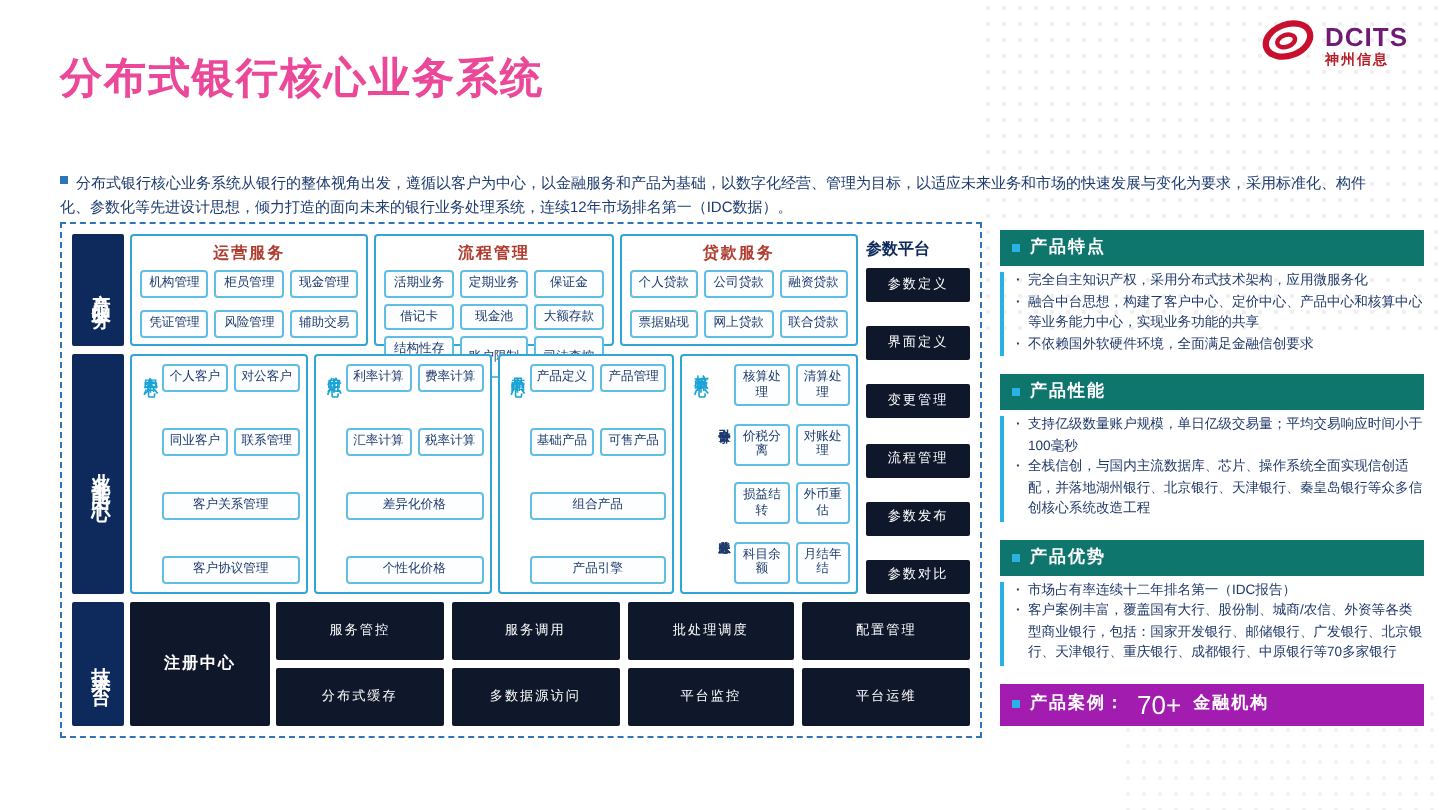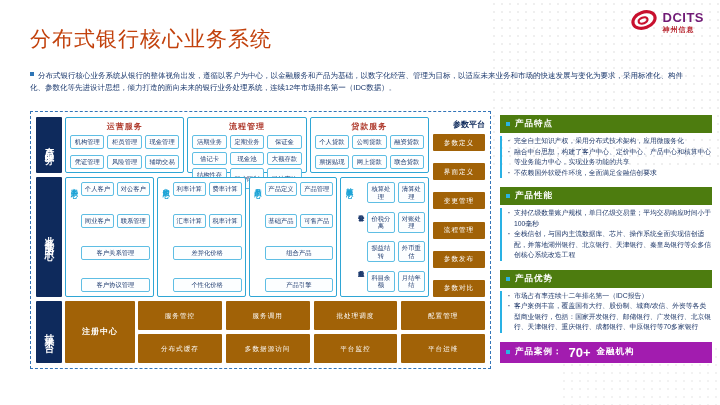--- a/index.html
+++ b/index.html
@@ -17,25 +17,25 @@
     position:absolute; bottom:0; right:0; width:160px; height:60px;
     background-image:radial-gradient(circle,#ededed 1px,transparent 1.3px);
     background-size:8px 8px; opacity:.7; z-index:0;
   }
   
   .logo { position:absolute; top:9px; right:16px; display:flex; align-items:center; gap:4px; z-index:2; }
   .logo-text { display:flex; flex-direction:column; line-height:1; }
   .logo-brand { color:#701a75; font-weight:800; font-size:13px; letter-spacing:.5px; }
   .logo-sub { color:#b51e28; font-size:7px; font-weight:700; margin-top:2px; letter-spacing:1px; }
   .page-title {
-    position:absolute; left:30px; top:25px; font-size:21px; font-weight:400;
-    color:#c2410c; letter-spacing:1px; z-index:2;
+    position:absolute; left:30px; top:25px; font-size:21px; font-weight:700;
+    color:#ec4899; letter-spacing:1px; z-index:2;
   }
   .desc {
-    position:absolute; left:30px; top:70px; width:658px; font-size:7.5px;
+    position:absolute; left:30px; top:86px; width:658px; font-size:7.5px;
     line-height:1.6; color:#1d3a6e; z-index:2;
   }
   .desc .sq {
     display:inline-block; width:4px; height:4px; background:#2e75b6;
     margin-right:4px; vertical-align:2px;
   }
   
   .main {
     position:absolute; left:30px; top:111px; width:461px; height:258px;
     border:1px dashed #3274b8; padding:5px; z-index:1;
@@ -75,52 +75,52 @@
     color:#1ca3d6; font-weight:700; font-size:7px;
     writing-mode:vertical-lr; text-orientation:upright; letter-spacing:1px;
     display:flex; align-items:center;
   }
   .subside {
     display:flex; flex-direction:column; justify-content:space-around;
     color:#1d3a6e; font-size:6px; font-weight:700;
   }
   .subside span { writing-mode:vertical-lr; text-orientation:upright; }
   .param-col { width:52px; display:flex; flex-direction:column; }
-  .param-title { text-align:right; color:#0e2a5c; font-weight:800; font-size:8px; margin:2px 0 4px; }
+  .param-title { text-align:left; color:#0e2a5c; font-weight:800; font-size:8px; margin:2px 0 4px; }
   .param-items { flex:1; display:flex; flex-direction:column; justify-content:space-between; gap:4px; }
   .cyan-btn {
-    background:#a16207; color:#ffffff; font-size:6.6px; letter-spacing:1px;
+    background:#0f172a; color:#ffffff; font-size:6.6px; letter-spacing:1px;
     display:flex; align-items:center; justify-content:center;
     border-radius:1px; min-height:17px; text-align:center; line-height:1.2;
   }
   .registry { width:70px; font-size:8px; font-weight:700; letter-spacing:1px; }
   .tech-grid { flex:1; display:grid; grid-template-columns:repeat(4,1fr); gap:4px; }
   
   .panel {
     position:absolute; left:500px; top:115px; width:212px; z-index:1;
     display:flex; flex-direction:column; gap:9px;
   }
   .sec-head {
-    background:#4d7c0f; color:#ffffff; font-size:8.5px; font-weight:800;
+    background:#0f766e; color:#ffffff; font-size:8.5px; font-weight:800;
     padding:3px 6px; display:flex; align-items:center; gap:5px; letter-spacing:1px;
   }
   .sec-head .sq { width:4px; height:4px; background:#2ab3e2; flex:0 0 auto; }
   .sec-body {
     margin-top:3px; border-left:2px solid #29b1e4; padding-left:6px;
     font-size:6.8px; line-height:1.55; color:#20396a;
   }
   .sec-body .bullet { position:relative; padding-left:6px; }
   .sec-body .bullet::before { content:"·"; position:absolute; left:0; font-weight:700; }
   .case-bar {
     background:#a21caf; color:#ffffff; padding:3px 6px;
     display:flex; align-items:center; gap:5px;
   }
   .case-bar .sq { width:4px; height:4px; background:#2ab3e2; }
   .case-prefix,.case-suffix { font-size:8.5px; font-weight:800; letter-spacing:1px; }
-  .case-big { font-size:13px; font-weight:700; margin:0 1px; }
+  .case-big { font-size:13px; font-weight:400; margin:0 1px; }
 </style>
 </head>
 <body>
 
 <div class="dots"></div>
 <div class="dots2"></div>
 
 <div class="logo">
   <span>
     <svg width="30" height="22" viewBox="0 0 32 24">

